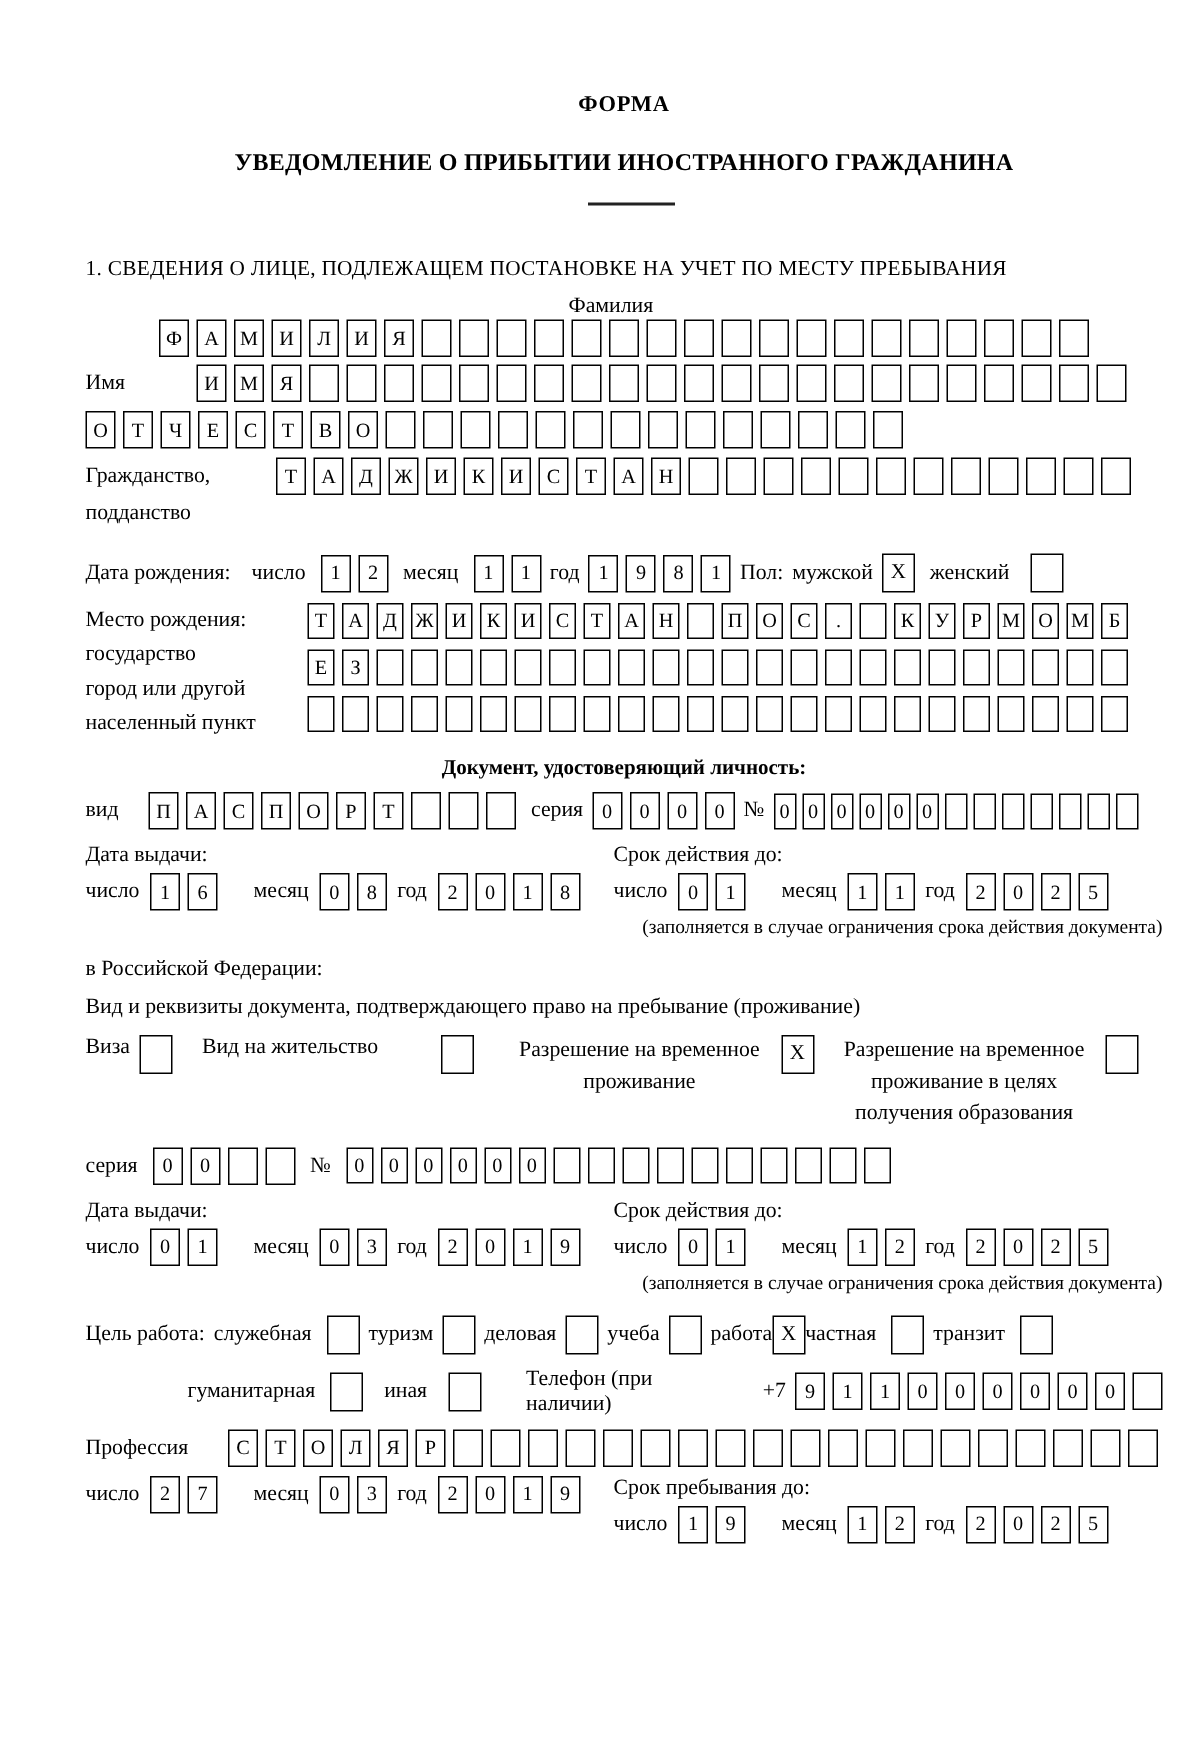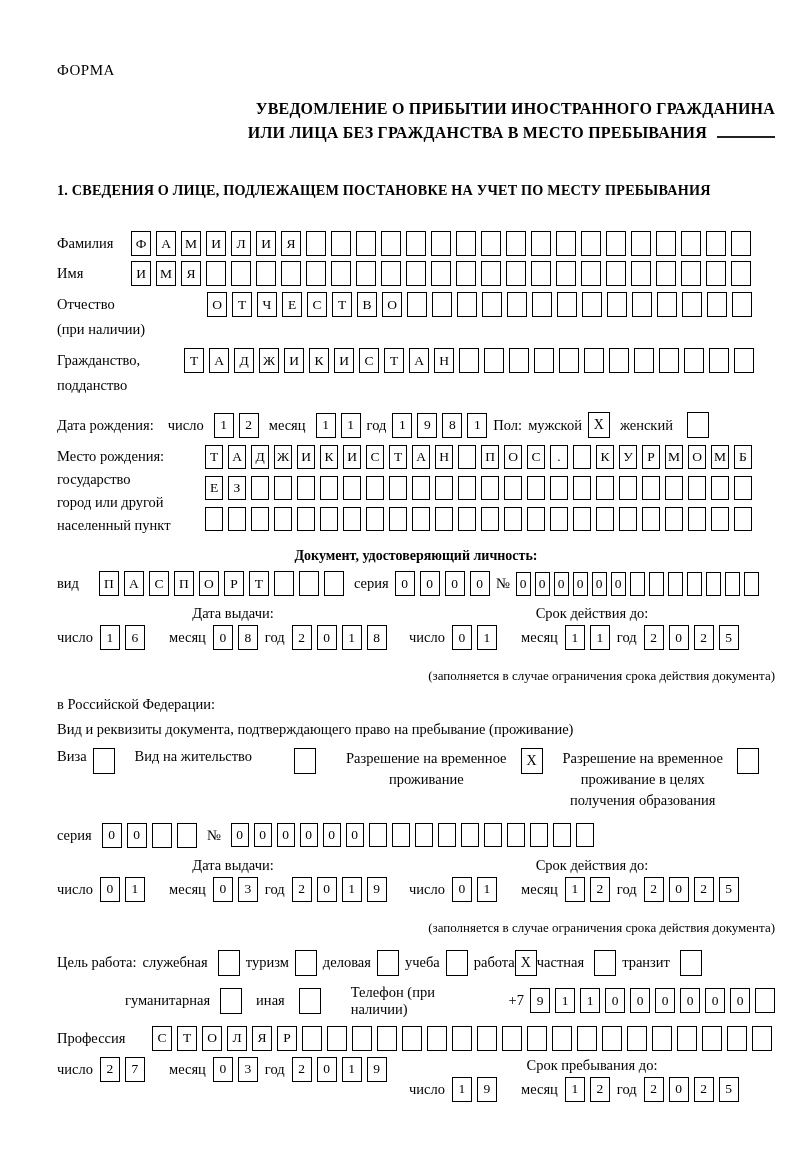--- a/index.html
+++ b/index.html
@@ -5,26 +5,26 @@
   * { margin:0; padding:0; box-sizing:border-box; }
   html,body { background:#fff; }
   body {
     width:800px; height:1163px; overflow:hidden;
     color:#000; font-family:"Liberation Serif", serif; font-size:14.5px;
   }
   .page { padding:38px 25px 10px 57px; }
 
   .refblock { margin-left:563px; font-size:13.5px; line-height:1.45; }
   .refgap { height:7px; }
-  .forma { text-align:left; font-weight:normal; font-size:15px; margin-top:24px; letter-spacing:.5px; }
-
-  .title { text-align:right; font-weight:bold; font-size:16px; line-height:1.5; margin-top:18px; letter-spacing:.2px; }
+  .forma { text-align:center; font-weight:bold; font-size:15px; margin-top:24px; letter-spacing:.5px; }
+
+  .title { text-align:center; font-weight:bold; font-size:16px; line-height:1.5; margin-top:18px; letter-spacing:.2px; }
   .blank-line { display:inline-block; width:58px; border-bottom:2.2px solid #222; margin-left:10px; vertical-align:baseline; }
 
-  .section { font-weight:bold; font-size:14.2px; margin-top:37px; letter-spacing:.2px; }
+  .section { font-weight:normal; font-size:14.2px; margin-top:26px; letter-spacing:.2px; }
 
   .row { display:flex; align-items:center; flex-wrap:nowrap; }
   .row.top { align-items:flex-start; }
   .flabel { flex:none; }
   .w74{width:74px;} .w150{width:150px;} .w127{width:127px;} .w148{width:148px;} .w95{width:95px;}
 
   .cells { display:flex; flex:none; gap:5px; }
   .cell {
     flex:none; width:20px; height:25px; border:1.8px solid #000;
     display:flex; align-items:center; justify-content:center;
@@ -42,43 +42,43 @@
   .stack > .cells { margin-bottom:7px; }
   .lh25 div { line-height:25px; }
   .lh23 div { line-height:23px; }
 
   .doc-header { text-align:center; font-weight:bold; margin-top:10px; font-size:14px; }
 
   .dates { display:flex; margin-top:9px; }
   .dcol { flex:none; }
   .dcol.left { width:352px; }
   .dcol.right { width:366px; }
-  .dhead { text-align:center; margin-bottom:3px; }
+  .dhead { margin-bottom:3px; }
   .dflds { display:flex; align-items:center; gap:7px; }
-  .note { text-align:right; font-size:13px; margin-top:18px; }
+  .note { text-align:right; font-size:13px; margin-top:3px; }
 
   .gap6{width:6px;flex:none;} .gap10{width:10px;flex:none;} .gap14{width:14px;flex:none;}
   .gap20{width:20px;flex:none;} .gap30{width:30px;flex:none;} .gap42{width:42px;flex:none;}
 
-  .mt5{margin-top:5px;} .mt6{margin-top:6px;} .mt7{margin-top:7px;} .mt8{margin-top:8px;} .mt12{margin-top:12px;} .mt14{margin-top:14px;} .mt24{margin-top:32px;}
+  .mt5{margin-top:5px;} .mt6{margin-top:6px;} .mt7{margin-top:7px;} .mt8{margin-top:8px;} .mt12{margin-top:12px;} .mt14{margin-top:14px;} .mt24{margin-top:8px;flex-direction:column;}
 
   .plain { line-height:1.75; }
   .center-lbl { text-align:center; line-height:1.45; flex:none; }
 </style>
 </head>
 <body>
 
 <div class="page">
 
 
   <div class="forma">ФОРМА</div>
 
   <div class="title">
     <div>УВЕДОМЛЕНИЕ О ПРИБЫТИИ ИНОСТРАННОГО ГРАЖДАНИНА</div>
-    <div><span>ИЛИ ЛИЦА БЕЗ ГРАЖДАНСТВА В МЕСТО ПРЕБЫВАНИЯ</span><span class="blank-line"></span></div>
+    <div><span class="blank-line"></span></div>
   </div>
 
   <div class="section">1. СВЕДЕНИЯ О ЛИЦЕ, ПОДЛЕЖАЩЕМ ПОСТАНОВКЕ НА УЧЕТ ПО МЕСТУ ПРЕБЫВАНИЯ</div>
 
   <div class="row mt24">
     <div class="flabel w74">Фамилия</div>
     <div class="cells">
         <span class="cell">Ф</span>
         <span class="cell">А</span>
         <span class="cell">М</span>
@@ -132,24 +132,20 @@
         <span class="cell"></span>
         <span class="cell"></span>
         <span class="cell"></span>
         <span class="cell"></span>
         <span class="cell"></span>
         <span class="cell"></span>
       </div>
   </div>
 
   <div class="row top mt6">
-    <div class="flabel w150 lh25">
-      <div>Отчество</div>
-      <div>(при наличии)</div>
-    </div>
     <div class="cells">
         <span class="cell">О</span>
         <span class="cell">Т</span>
         <span class="cell">Ч</span>
         <span class="cell">Е</span>
         <span class="cell">С</span>
         <span class="cell">Т</span>
         <span class="cell">В</span>
         <span class="cell">О</span>
         <span class="cell"></span>

